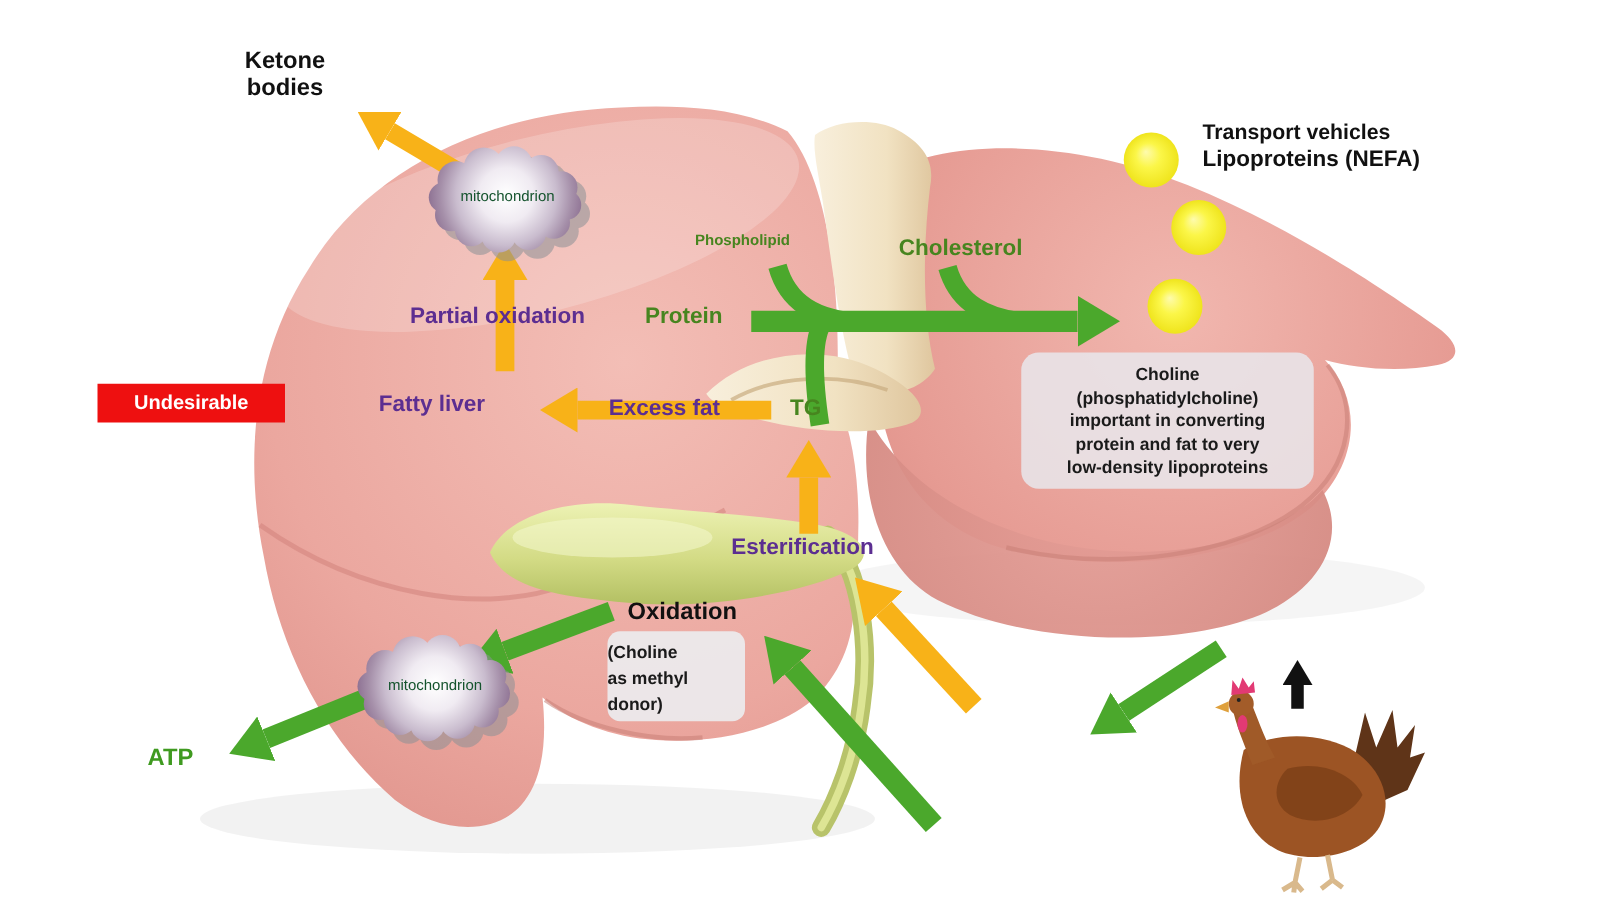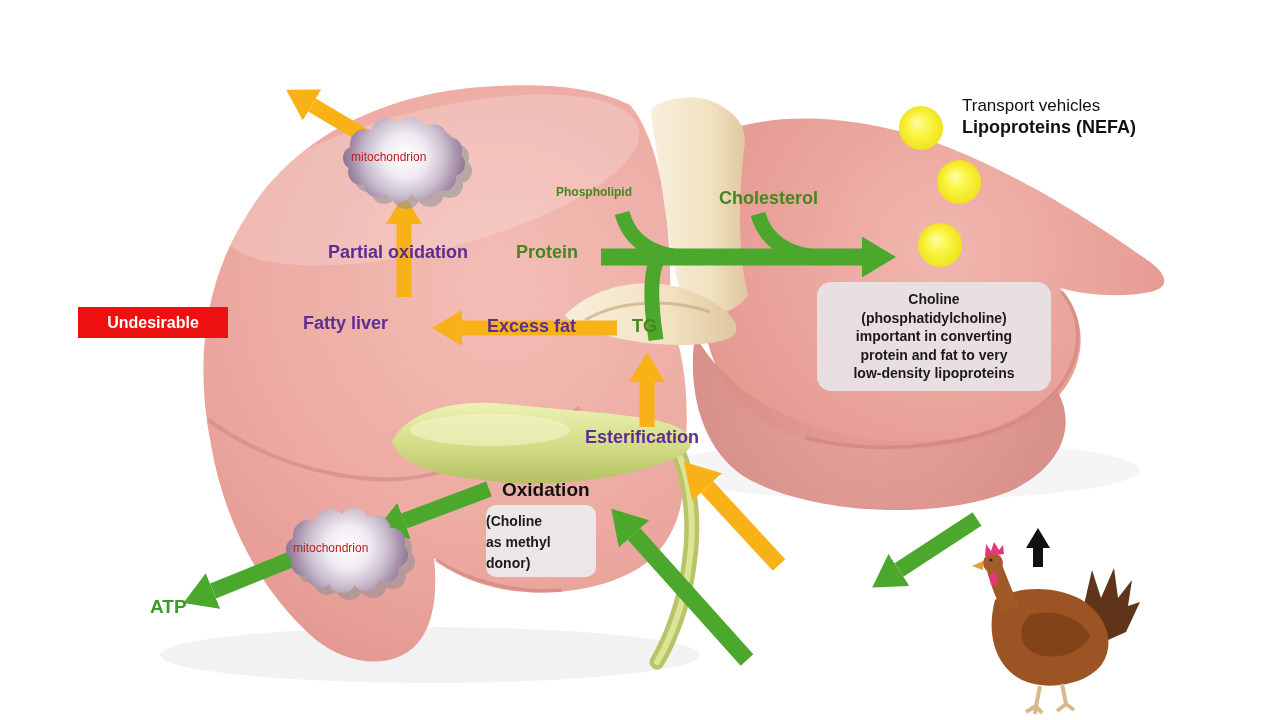--- a/index.html
+++ b/index.html
@@ -5,42 +5,42 @@
   html,body{margin:0;padding:0;background:#fff;}
   #stage{position:relative;width:1280px;height:720px;overflow:hidden;background:#fff;
          font-family:"Liberation Sans",sans-serif;}
   #stage svg{position:absolute;left:0;top:0;}
   .lbl{position:absolute;white-space:pre-line;line-height:1.16;}
   .b{font-weight:bold;}
   .black{color:#111;}
   .green{color:#47851F;}
   .purple{color:#5C2E91;}
   .ketone{left:158px;top:38px;width:140px;text-align:center;font-size:19px;line-height:22px;}
-  .transport1{left:962px;top:96px;font-size:17px;font-weight:normal;color:#111;}
+  .transport1{left:962px;top:96px;font-size:17px;font-weight:bold;color:#111;}
   .transport2{left:962px;top:117px;font-size:18px;}
   .phospholipid{left:556px;top:186px;font-size:12px;}
   .cholesterol{left:719px;top:188px;font-size:18px;}
   .protein{left:516px;top:242px;font-size:18px;}
   .partialox{left:328px;top:242px;font-size:18px;}
   .fattyliver{left:303px;top:313px;font-size:18px;}
   .excessfat{left:487px;top:316px;font-size:18px;}
   .tg{left:632px;top:316px;font-size:18px;}
   .esterification{left:585px;top:427px;font-size:18px;}
   .oxidation{left:502px;top:479px;font-size:19px;}
-  .atp{left:118px;top:596px;font-size:19px;color:#3F9A20;margin-left:32px;}
+  .atp{left:118px;top:596px;font-size:19px;color:#3F9A20;}
   .fattyacids{left:705px;top:574px;width:172px;text-align:center;font-size:18px;line-height:23px;}
   .bodyfats{left:975px;top:477px;width:130px;text-align:center;font-size:18px;line-height:23px;}
   .undesirable{left:78px;top:307px;width:150px;height:31px;background:#EE1010;color:#fff;
      font-size:16px;font-weight:bold;text-align:center;line-height:31px;white-space:nowrap;}
   .cholnote{left:817px;top:282px;width:226px;background:rgba(232,230,234,0.87);border-radius:14px;
      padding:8px 4px;font-size:14px;line-height:18.5px;font-weight:bold;color:#1a1a1a;text-align:center;}
   .cholmethyl{left:486px;top:505px;width:110px;height:66px;background:rgba(236,235,238,0.92);
      border-radius:10px;padding-top:6px;font-size:14px;line-height:21px;font-weight:bold;
      color:#1a1a1a;text-align:left;}
-  .mitolbl{width:110px;font-size:12px;color:#b91c1c;font-weight:normal;}
+  .mitolbl{width:110px;text-align:center;font-size:12px;color:#14532d;font-weight:normal;}
   .mito-top{left:351px;top:151px;}
   .mito-bot{left:293px;top:542px;}
 </style>
 </head>
 <body>
 
 <div id="stage">
 
 <svg width="1280" height="720" viewBox="0 0 1280 720">
   <defs>
@@ -202,20 +202,22 @@
     <ellipse cx="994" cy="579" rx="4" ry="7" fill="#E23A74"></ellipse>
     <path d="M 983,561 L 972,566 L 983,570 Z" fill="#DFA03C"></path>
     <circle cx="991" cy="560" r="1.6" fill="#222"></circle>
     <g stroke="#D9B98C" stroke-width="4" fill="none">
       <path d="M 1040,686 L 1036,706 M 1036,706 L 1026,712 M 1036,706 L 1042,713 M 1036,706 L 1035,714"></path>
       <path d="M 1062,684 L 1066,704 M 1066,704 L 1057,711 M 1066,704 L 1074,710"></path>
     </g>
   </g>
 </svg>
 
+  <div class="lbl b black ketone">Ketone
+bodies</div>
 
   <div class="lbl transport1">Transport vehicles</div>
   <div class="lbl b black transport2">Lipoproteins (NEFA)</div>
 
   <div class="lbl b green phospholipid">Phospholipid</div>
   <div class="lbl b green cholesterol">Cholesterol</div>
   <div class="lbl b green protein">Protein</div>
   <div class="lbl b purple partialox">Partial oxidation</div>
   <div class="lbl b purple fattyliver">Fatty liver</div>
   <div class="lbl b purple excessfat">Excess fat</div>

